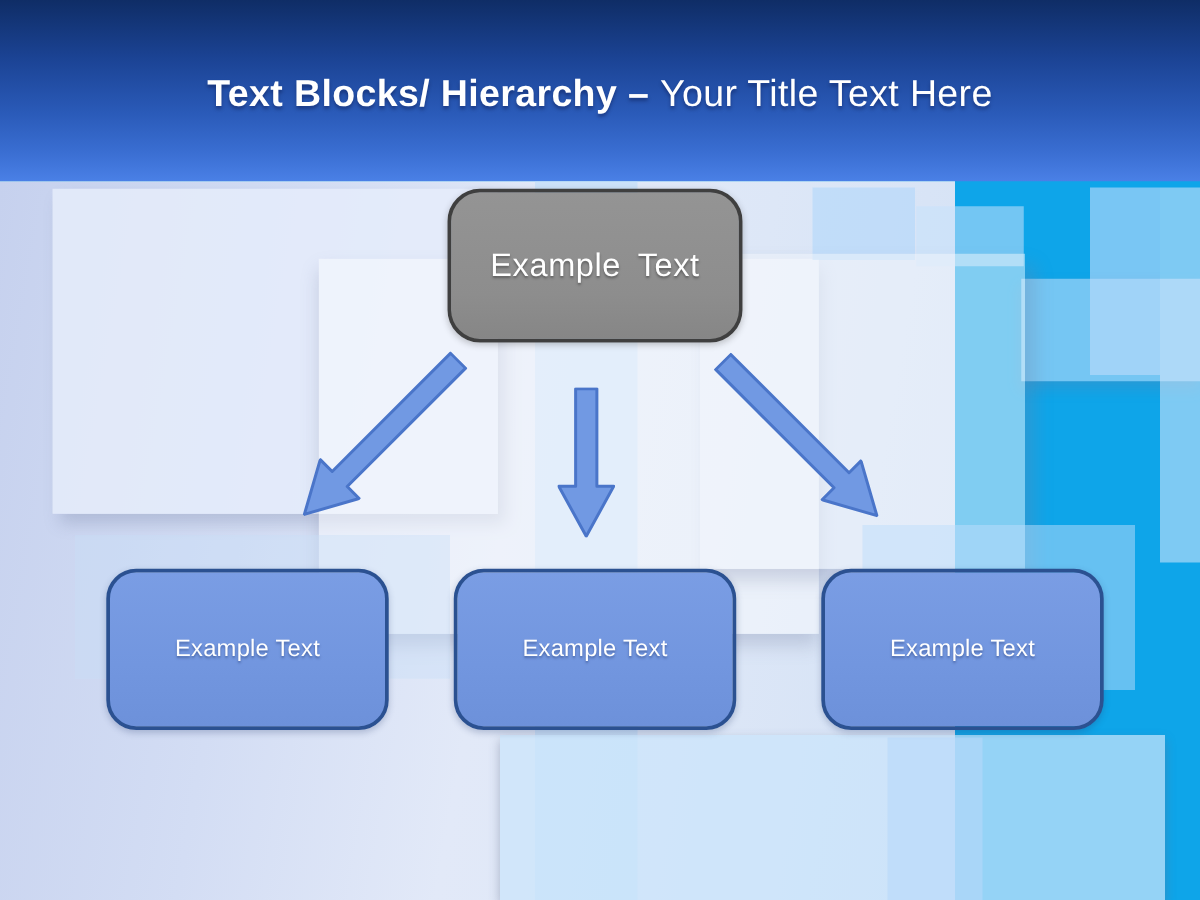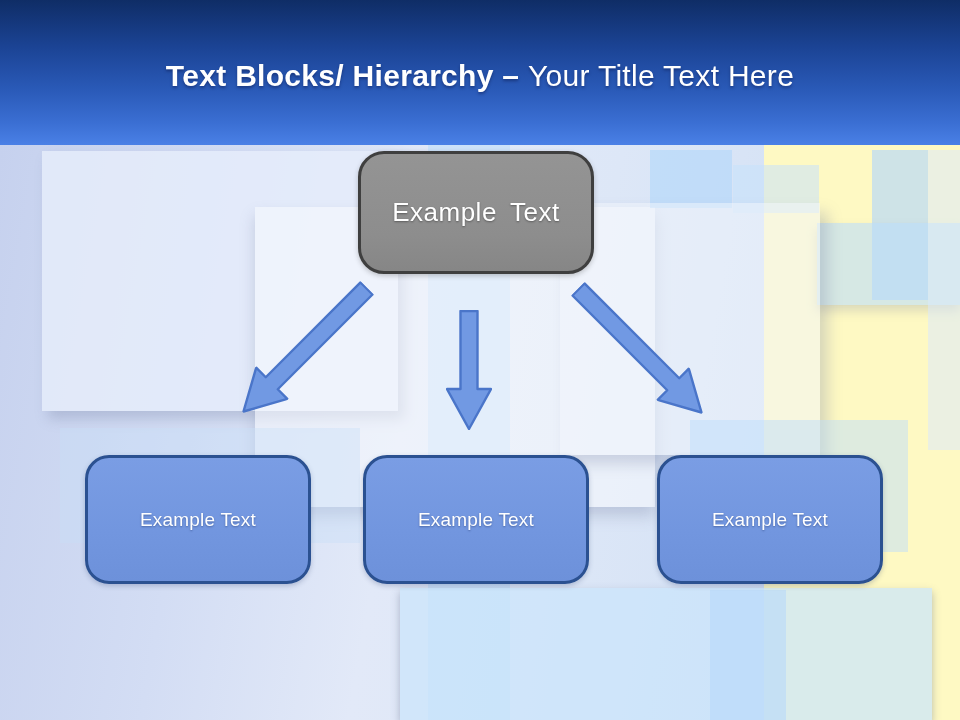--- a/index.html
+++ b/index.html
@@ -1,19 +1,19 @@
 <!DOCTYPE html>
 <html style="--header-top: #0f2d66; --header-mid: #2a5ab8; --header-bottom: #4a80e6; --root-fill: #8d8d8d; --root-border: #3f3f3f; --child-fill: #7296df; --child-border: #2b5191; --arrow-fill: #7199e3; --arrow-stroke: #4a75c9;"><head>
 <meta charset="utf-8">
 <style>
   html,body{margin:0;padding:0;background:#9aa4c0;}
   .slide{
     position:relative;width:960px;height:720px;overflow:hidden;
     font-family:"Liberation Sans", sans-serif;
-    background:#fef9c3;
+    background:#0ea5e9;
   }
   
   .header{
     position:absolute;left:0;top:0;width:960px;height:145px;
     background:linear-gradient(180deg,
       var(--header-top,#0f2d66) 0%,
       #1b4394 32%,
       var(--header-mid,#2a5ab8) 62%,
       #3a6ed2 84%,
       var(--header-bottom,#4a80e6) 100%);

